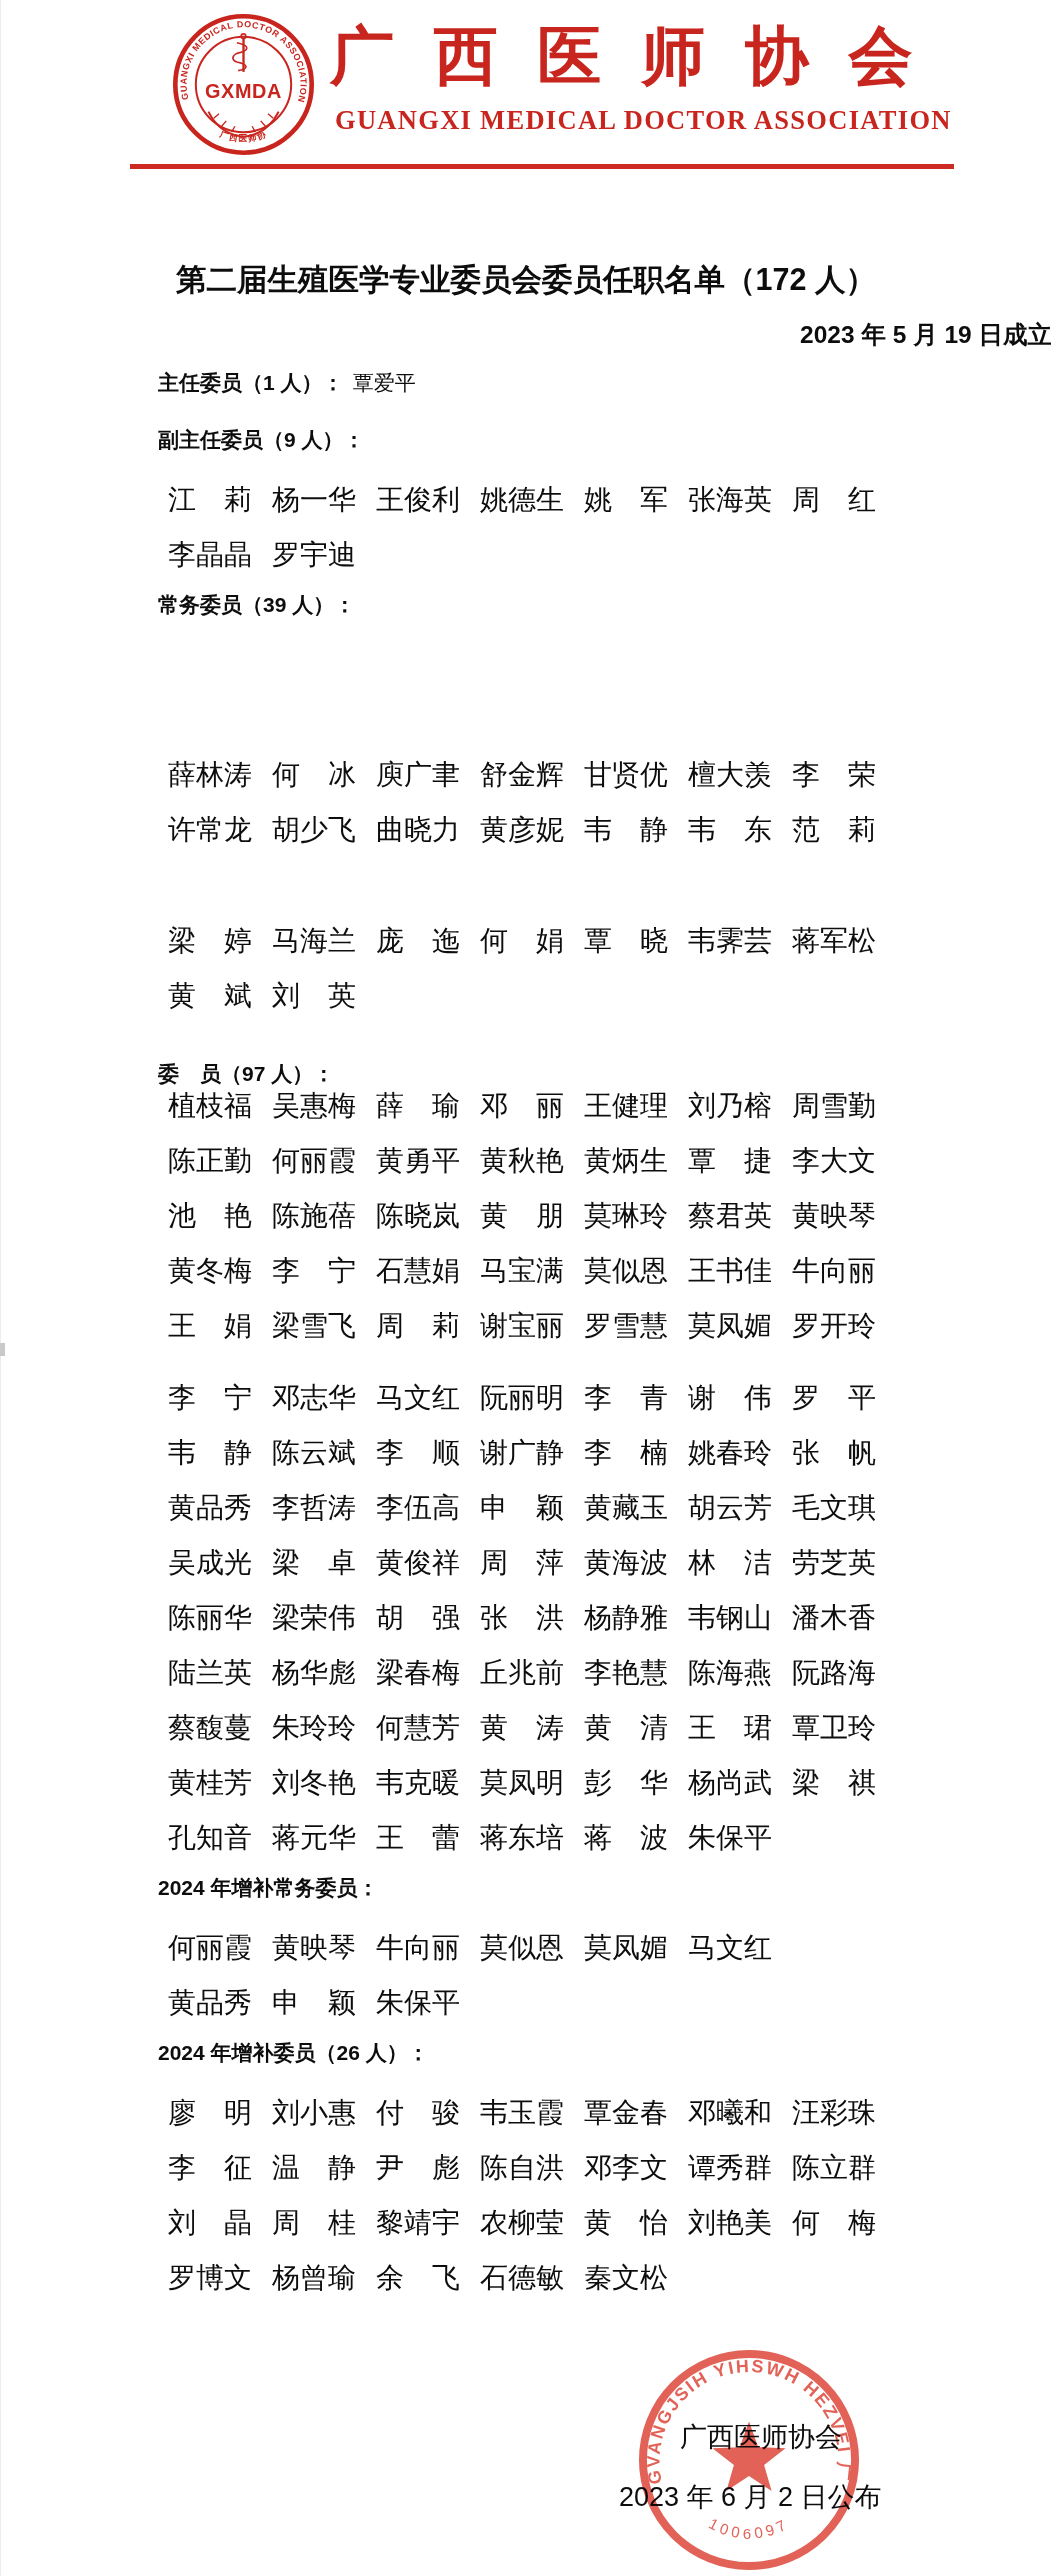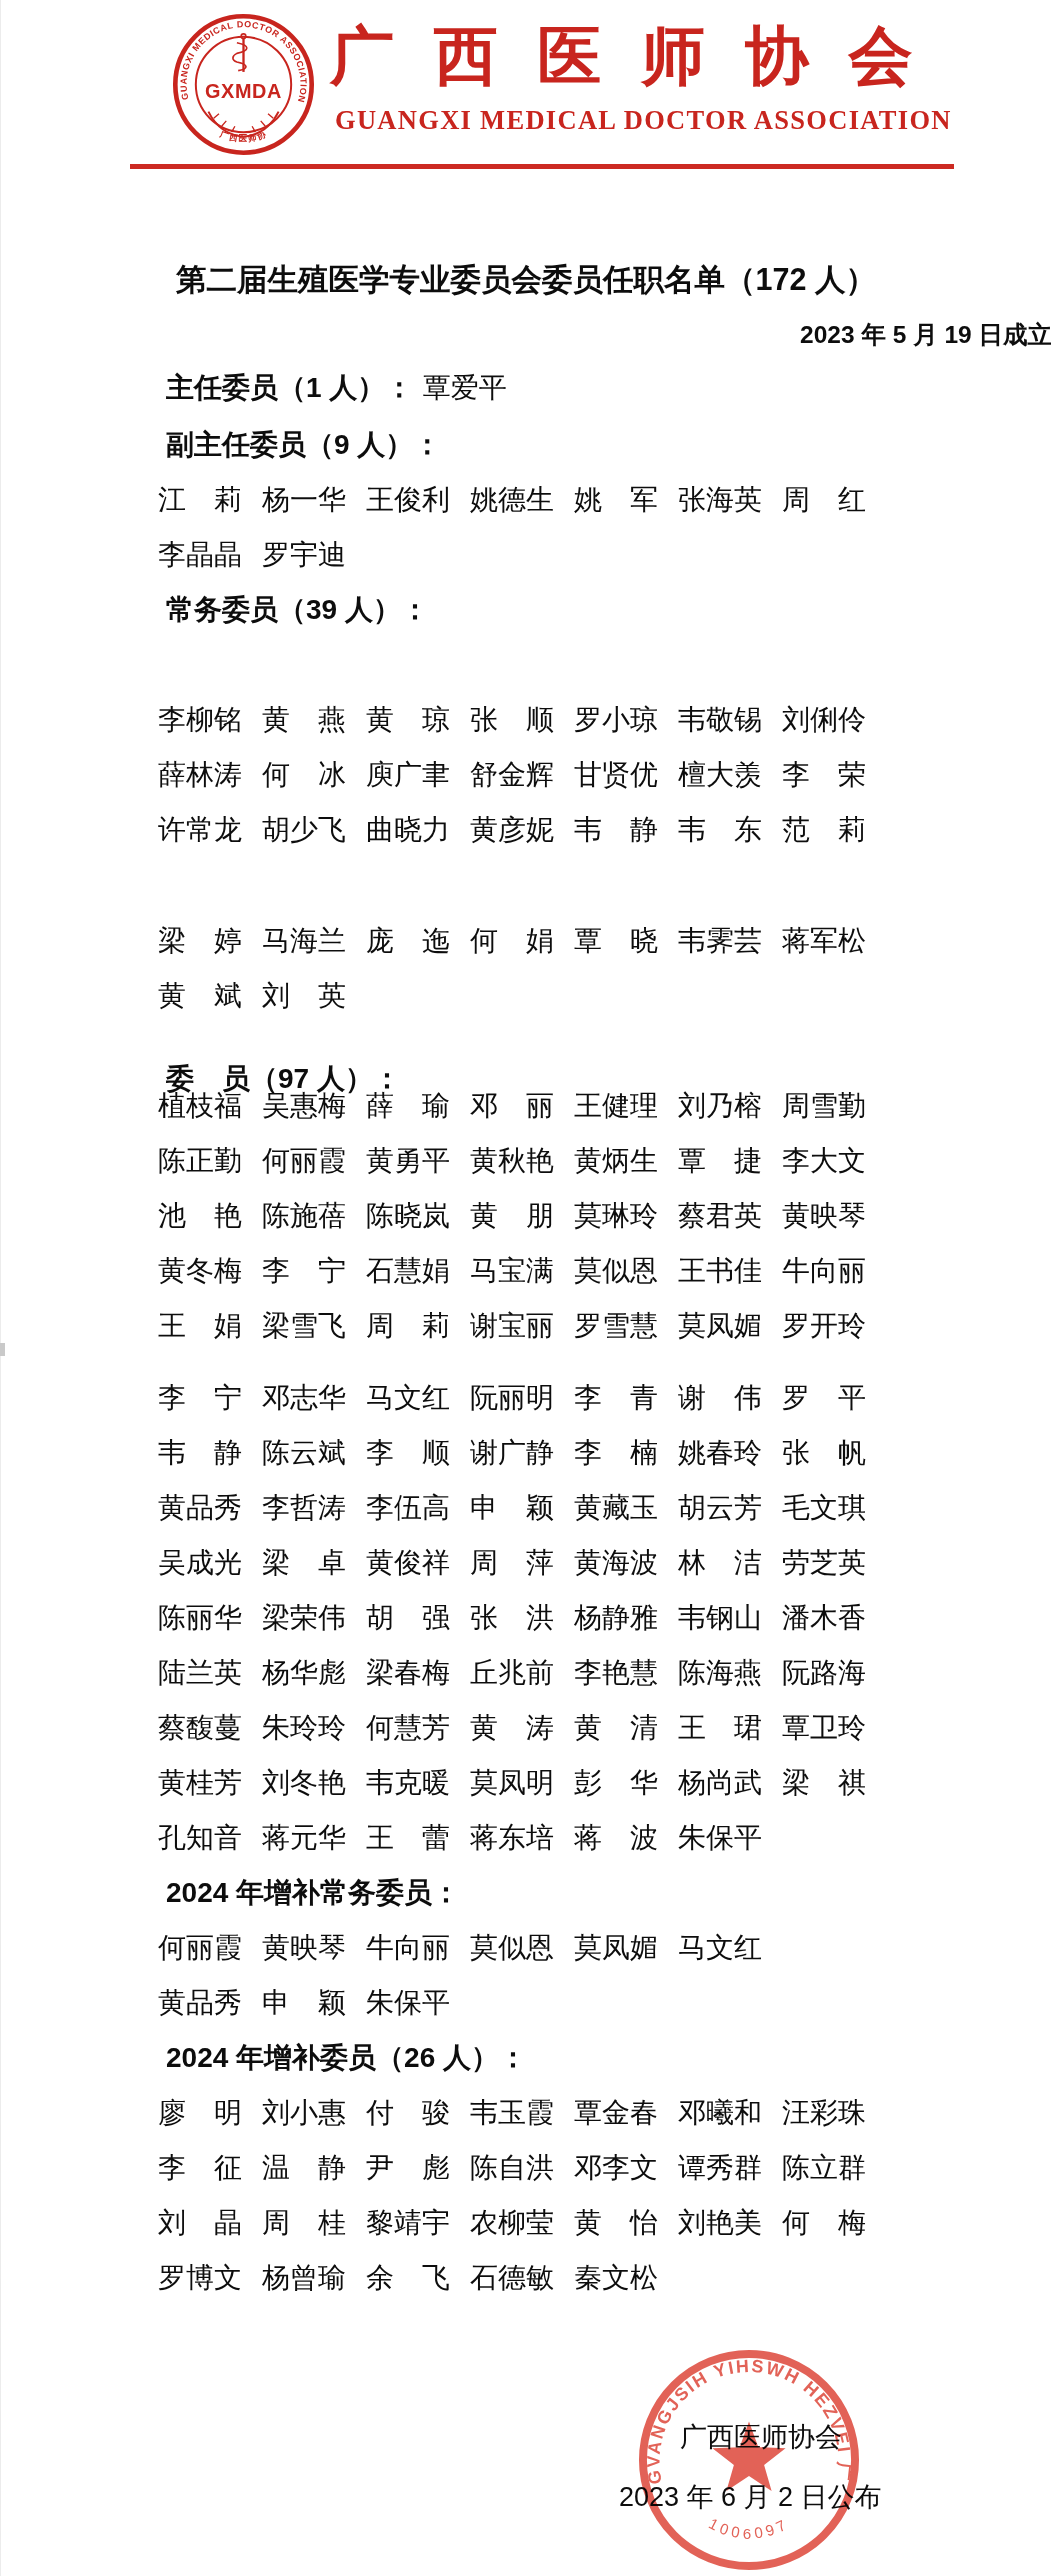--- a/index.html
+++ b/index.html
@@ -38,25 +38,25 @@
 
   
   .doc-title{
     position:absolute;left:0;top:260px;width:100%;
     text-align:center;font-size:30.5px;font-weight:700;white-space:pre;
   }
   .established{
     position:absolute;left:0;top:318px;width:100%;
     text-align:right;font-size:24.5px;font-weight:700;white-space:pre;
   }
-  .line{position:absolute;left:158px;font-size:28px;line-height:1.25;white-space:pre;margin-left:8px;}
+  .line{position:absolute;left:158px;font-size:21px;line-height:1.25;white-space:pre;}
   .sec-header{font-weight:700;}
   .chair{display:flex;}
   .chair .name{margin-left:9.3px;font-weight:400;font-family:Liberation Serif, serif;}
-  .row{position:absolute;left:158px;display:flex;font-size:28px;line-height:1.25;}
+  .row{position:absolute;left:158px;display:flex;font-size:28px;line-height:1.25;text-align:center;}
   .cell{flex:0 0 104px;white-space:pre;}
 
   
   .footer-org{position:absolute;left:680px;top:2419px;font-size:27px;white-space:pre;}
   .publish-date{position:absolute;left:619px;top:2479px;font-size:27px;white-space:pre;}
   .stamp{position:absolute;left:635px;top:2346px;width:228px;height:228px;mix-blend-mode:multiply;opacity:.93;}
 </style>
 </head>
 <body>
 
@@ -111,29 +111,20 @@
       <span class="cell">姚　军</span>
       <span class="cell">张海英</span>
       <span class="cell">周　红</span>
     </div>
   <div class="row" style="top:537px">
       <span class="cell">李晶晶</span>
       <span class="cell">罗宇迪</span>
     </div>
 
   <div class="line sec-header" style="top:592px">常务委员（39 人）：</div>
-  <div class="row" style="top:702px">
-      <span class="cell">李柳铭</span>
-      <span class="cell">黄　燕</span>
-      <span class="cell">黄　琼</span>
-      <span class="cell">张　顺</span>
-      <span class="cell">罗小琼</span>
-      <span class="cell">韦敬锡</span>
-      <span class="cell">刘俐伶</span>
-    </div>
   <div class="row" style="top:757px">
       <span class="cell">薛林涛</span>
       <span class="cell">何　冰</span>
       <span class="cell">庾广聿</span>
       <span class="cell">舒金辉</span>
       <span class="cell">甘贤优</span>
       <span class="cell">檀大羡</span>
       <span class="cell">李　荣</span>
     </div>
   <div class="row" style="top:812px">

